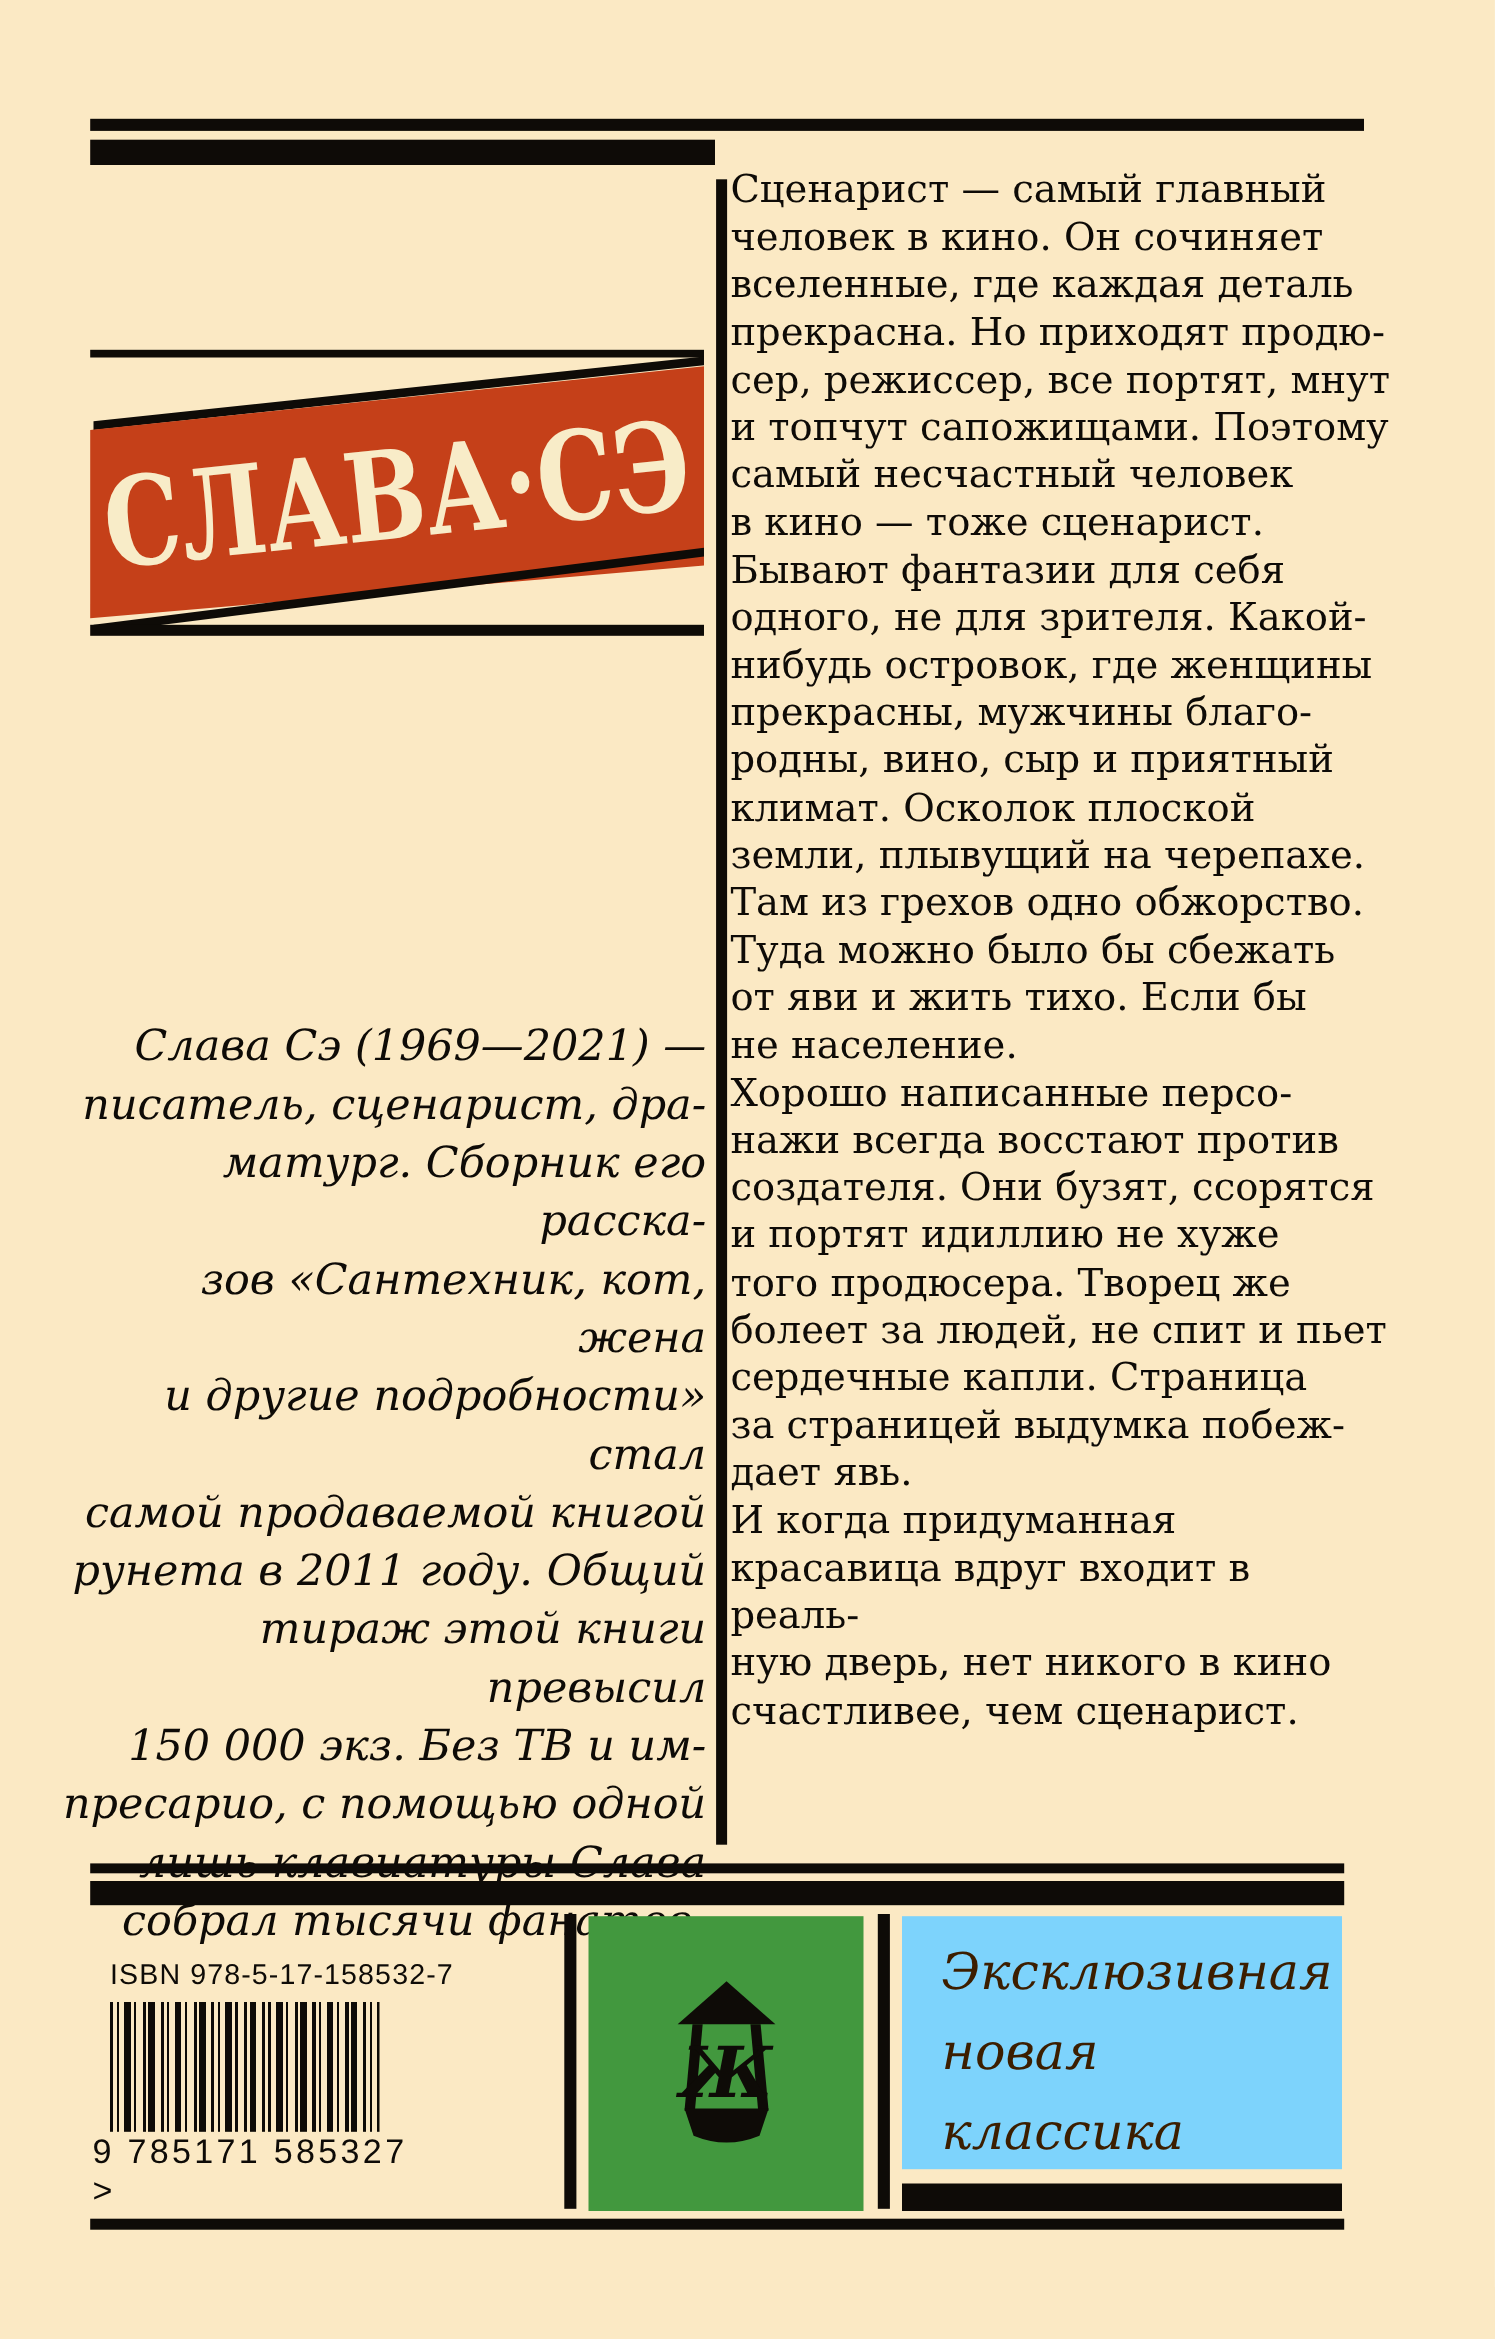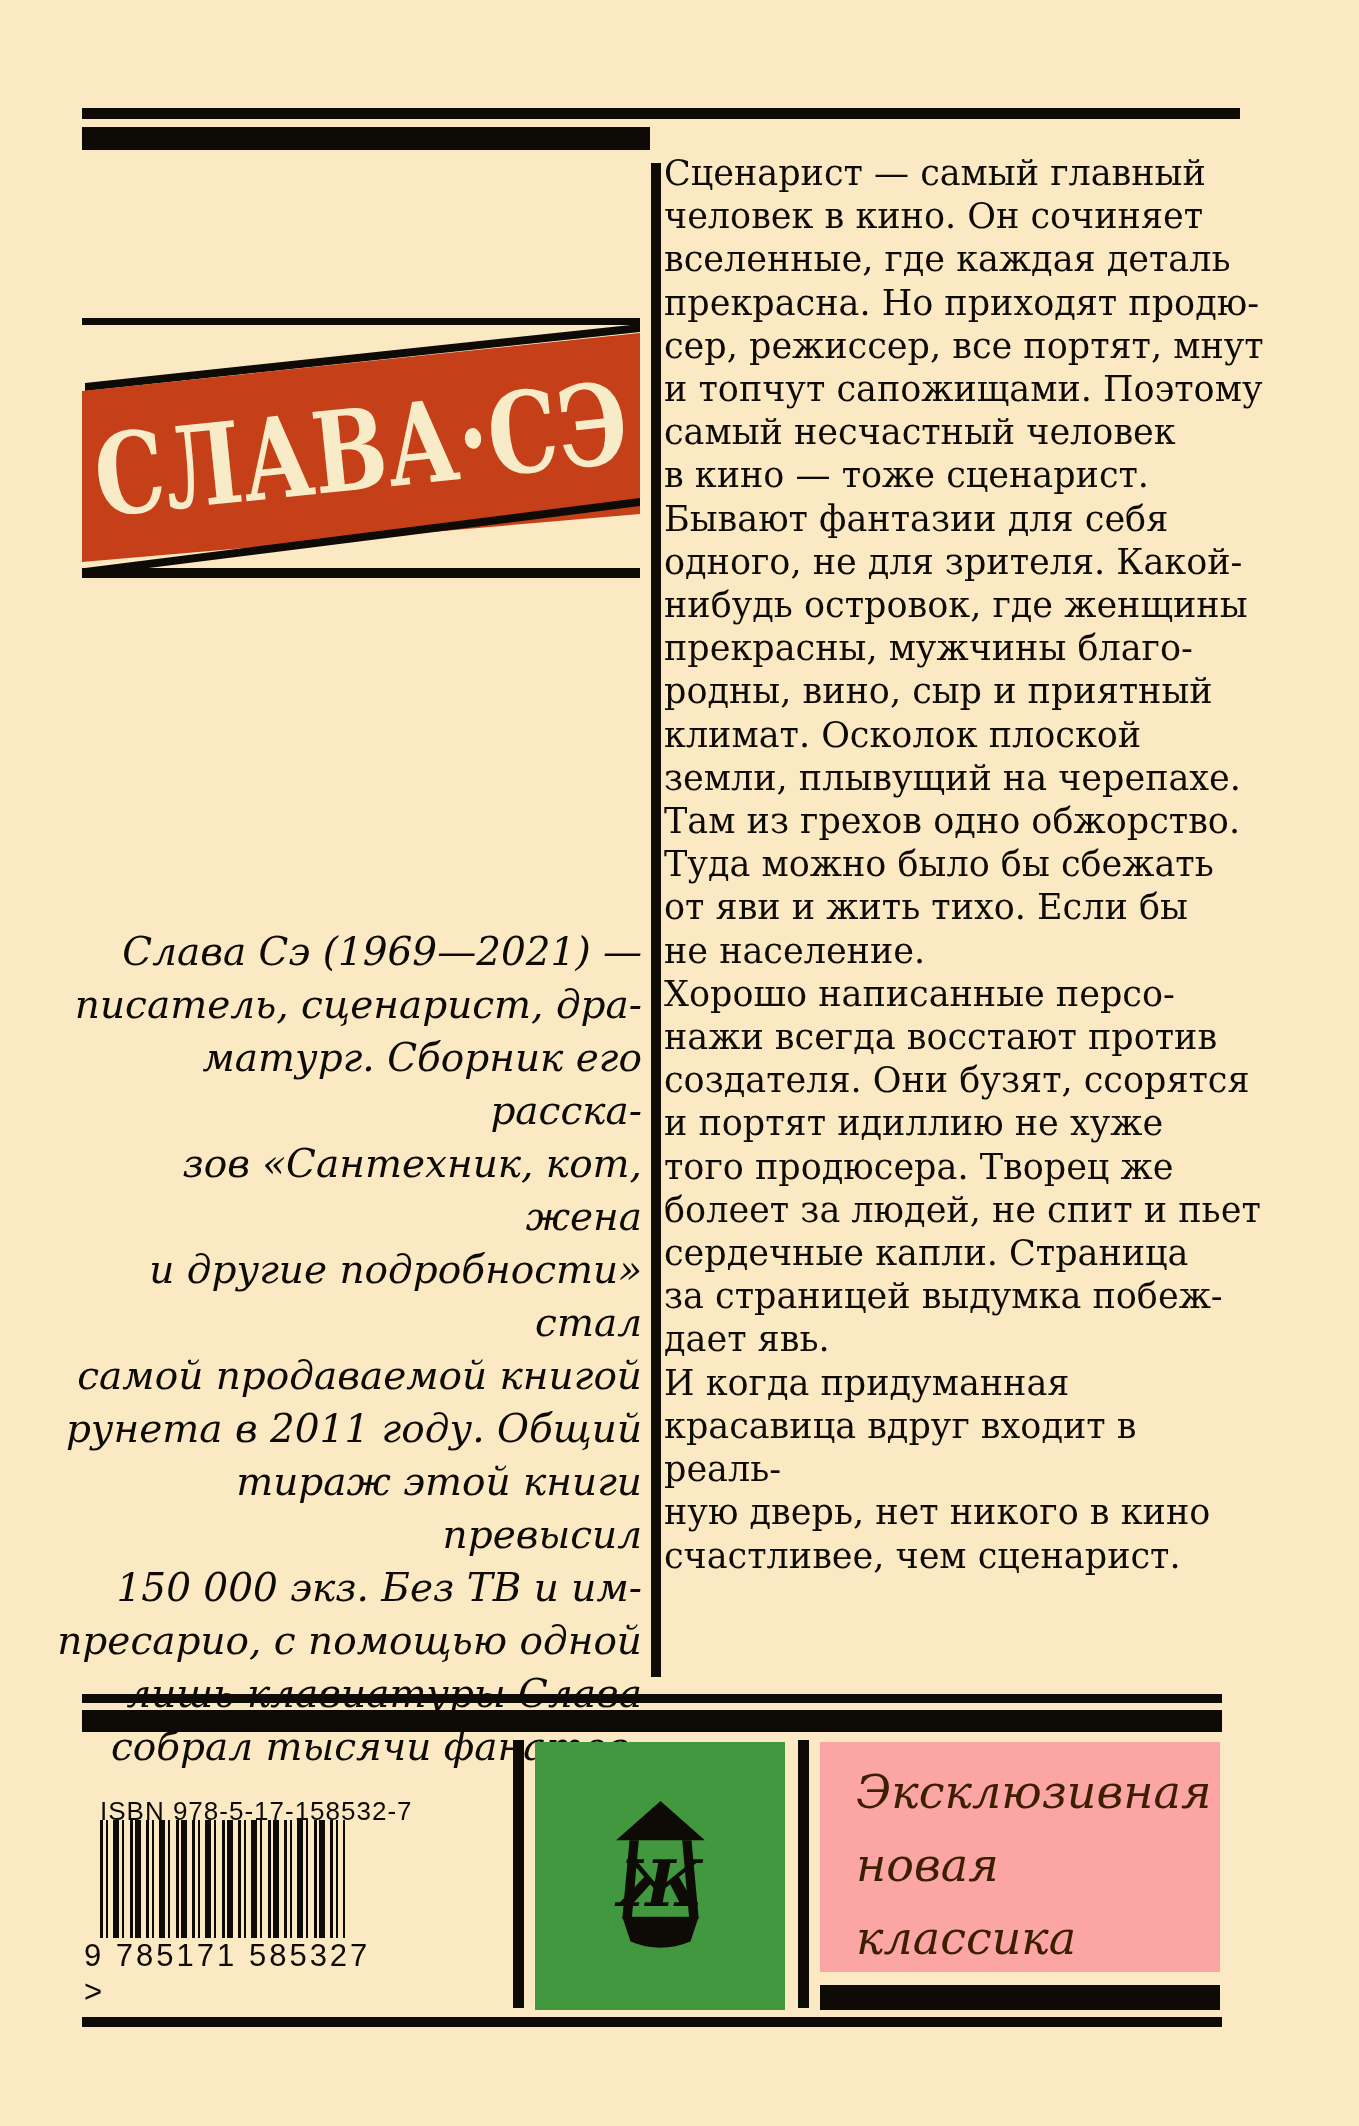--- a/index.html
+++ b/index.html
@@ -39,21 +39,21 @@
 
   .annotation {
     position:absolute; left:664px; top:152px; width:600px;
     font-size:35px; line-height:43.2px;
     white-space:pre-line;
   }
 
   .isbn-label {
     position:absolute; left:100px; top:1780px;
     font-family:"Liberation Sans", sans-serif;
-    font-size:26px; letter-spacing:1px;margin-top:16px;
+    font-size:26px; letter-spacing:1px;
   }
   .barcode {
     position:absolute; left:100px; top:1820px; width:245px; height:118px;
     background:repeating-linear-gradient(90deg,
       #0e0b07 0 3px,  transparent 3px 6px,
       #0e0b07 6px 8px, transparent 8px 13px,
       #0e0b07 13px 19px, transparent 19px 22px,
       #0e0b07 22px 24px, transparent 24px 30px,
       #0e0b07 30px 33px, transparent 33px 35px,
       #0e0b07 35px 41px, transparent 41px 46px);
@@ -64,21 +64,21 @@
     font-size:31px; letter-spacing:3px;
   }
 
   .logo-box {
     position:absolute; left:535px; top:1742px; width:250px; height:268px;
     background:#42983e;
     display:flex; align-items:center; justify-content:center;
   }
   .series-box {
     position:absolute; left:820px; top:1742px; width:400px; height:230px;
-    background:#fca5a5;
+    background:#7dd3fc;
     box-sizing:border-box; padding:14px 0 0 36px;
     color:#3c1e00;
     font-style:italic; font-size:46px; line-height:73px;
     white-space:pre-line;
   }
 </style>
 </head>
 <body>
 
 <div class="page">

